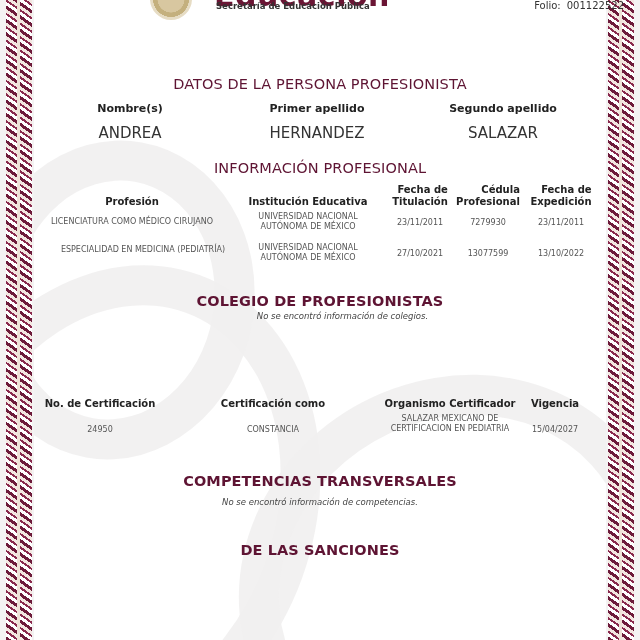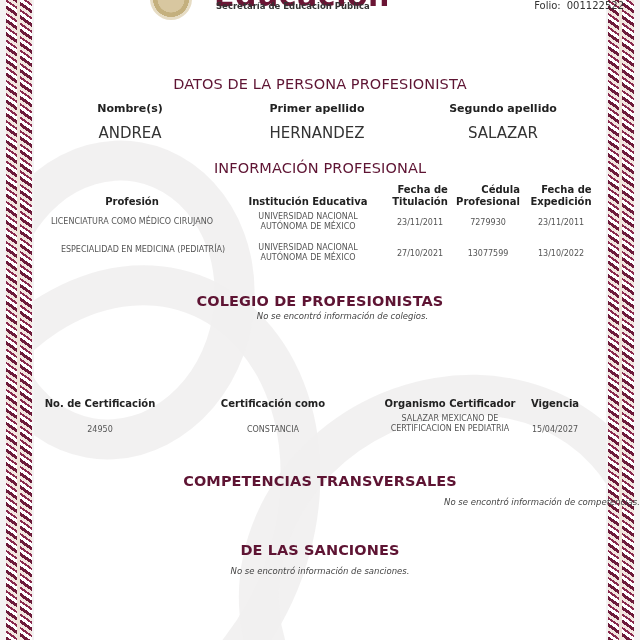--- a/index.html
+++ b/index.html
@@ -132,17 +132,16 @@
     <div class="cell val-sm" style="left:100px; top:11px;">24950</div>
     <div class="cell val-sm" style="left:273px; top:11px;">CONSTANCIA</div>
     <div class="cell val-sm" style="left:450px;">
         <div>SALAZAR MEXICANO DE</div>
         <div>CERTIFICACION EN PEDIATRIA</div>
       </div>
     <div class="cell val-sm" style="left:555px; top:11px;">15/04/2027</div>
   </div>
 
   <h2 class="bold" style="top:473px;">COMPETENCIAS TRANSVERSALES</h2>
-  <div class="empty" style="top:497px;text-align:right;">No se encontró información de competencias.</div>
+  <div class="empty" style="top:497px;">No se encontró información de competencias.</div>
 
   <h2 class="bold" style="top:542px;">DE LAS SANCIONES</h2>
-  <div class="empty" style="top:566px;">No se encontró información de sanciones.</div>
 </div>
 
 </body></html>

